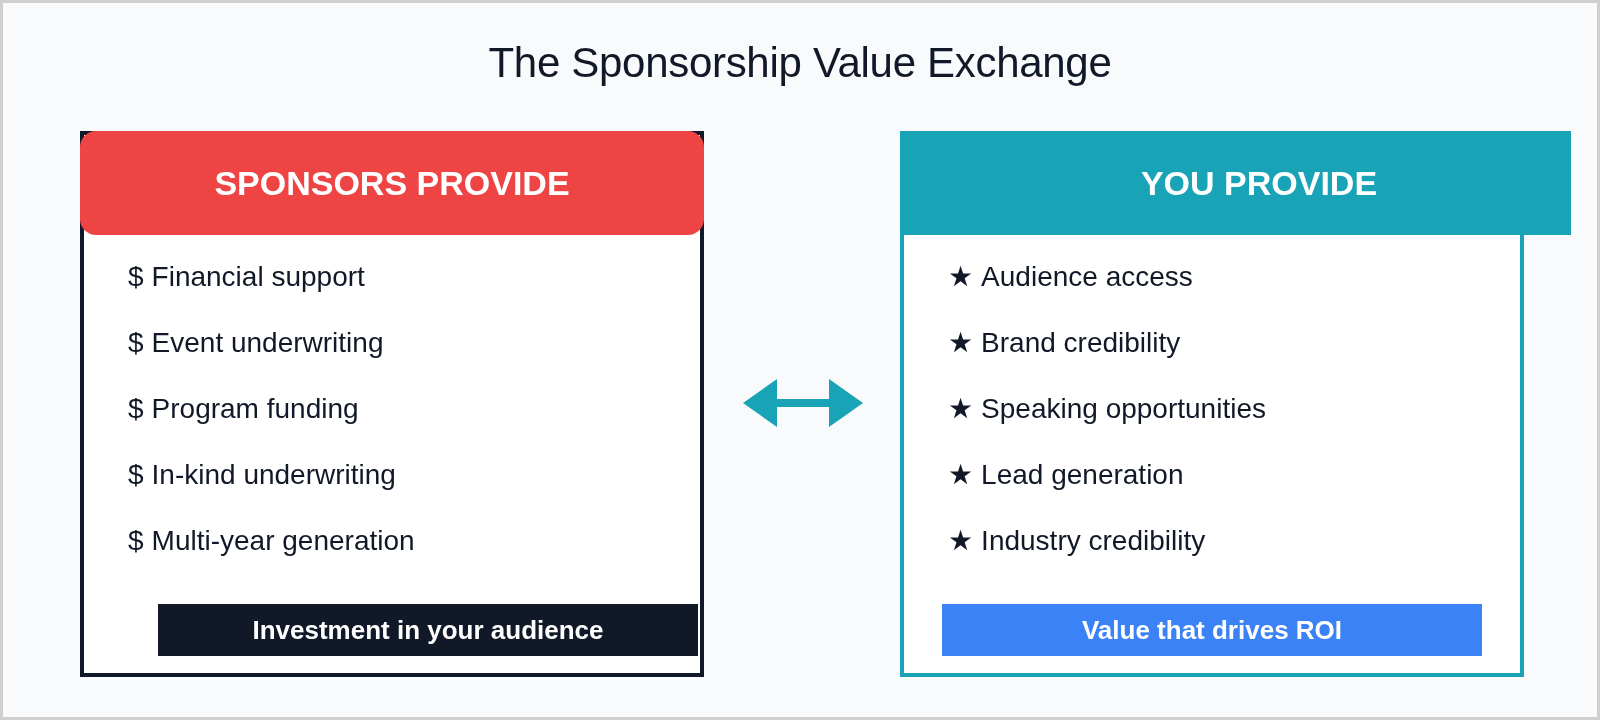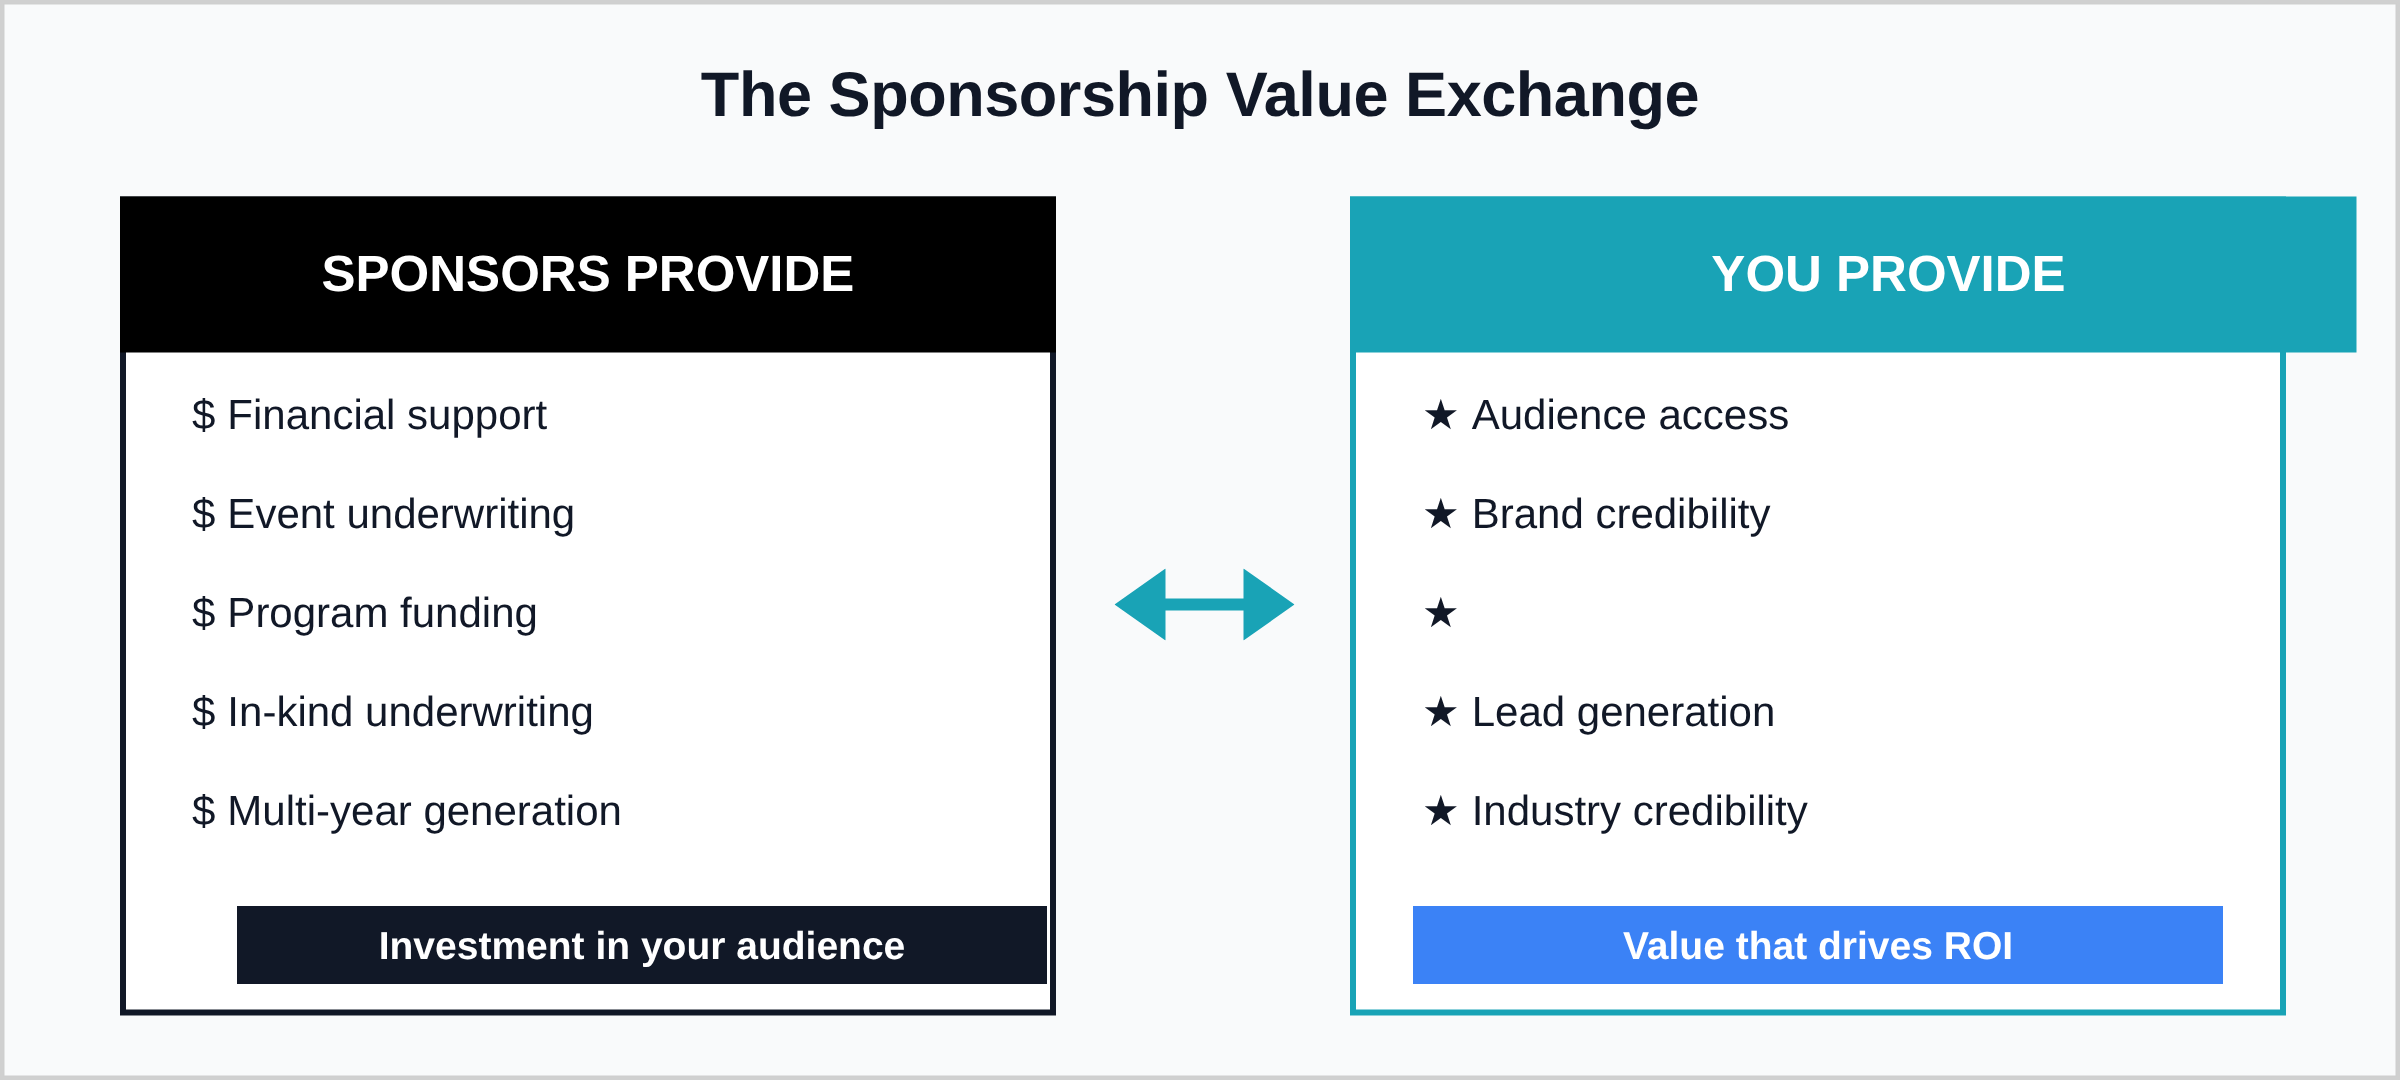--- a/index.html
+++ b/index.html
@@ -11,38 +11,38 @@
     .canvas {
       position: absolute; left: 2px; top: 2px;
       width: 1596px; height: 716px;
       background: #f9fafb;
       border: 1px solid #cfcfcf;
       box-sizing: border-box;
     }
     .title {
       position: absolute; left: 0; right: 0; top: 36px;
       text-align: center;
-      font-size: 42px; font-weight: bold; color: #111827;
+      font-size: 42px; font-weight: normal; color: #111827;
       letter-spacing: -0.3px;
     }
     .panel {
       position: absolute; top: 128px;
       width: 624px; height: 546px;
       box-sizing: border-box;
       background: #ffffff;
     }
     .panel.left { left: 77px; border: 4px solid #111827; }
     .panel.right { left: 897px; border: 4px solid #19a3b6; }
     .panel-header {
       position: absolute; left: -4px; top: -4px;
       width: 624px; height: 104px;
       display: flex; align-items: center; justify-content: center;
       color: #ffffff; font-weight: bold; font-size: 34px;
     }
-    .left .panel-header { background: #000000; }
+    .left .panel-header { background: #ef4444; border-radius: 16px; }
     .right .panel-header { background: #19a3b6; padding-left: 47px; }
     .items {
       position: absolute; left: 44px; top: 124px;
       list-style: none; margin: 0; padding: 0;
     }
     .item {
       height: 66px; line-height: 36px;
       font-size: 28px; color: #111827;
       display: flex; align-items: flex-start;
     }
@@ -103,20 +103,21 @@
       <li class="item">
           <span class="bullet">★</span>
           <span>Audience access</span>
         </li>
       <li class="item">
           <span class="bullet">★</span>
           <span>Brand credibility</span>
         </li>
       <li class="item">
           <span class="bullet">★</span>
+          <span>Speaking opportunities</span>
         </li>
       <li class="item">
           <span class="bullet">★</span>
           <span>Lead generation</span>
         </li>
       <li class="item">
           <span class="bullet">★</span>
           <span>Industry credibility</span>
         </li>
     </ul>

